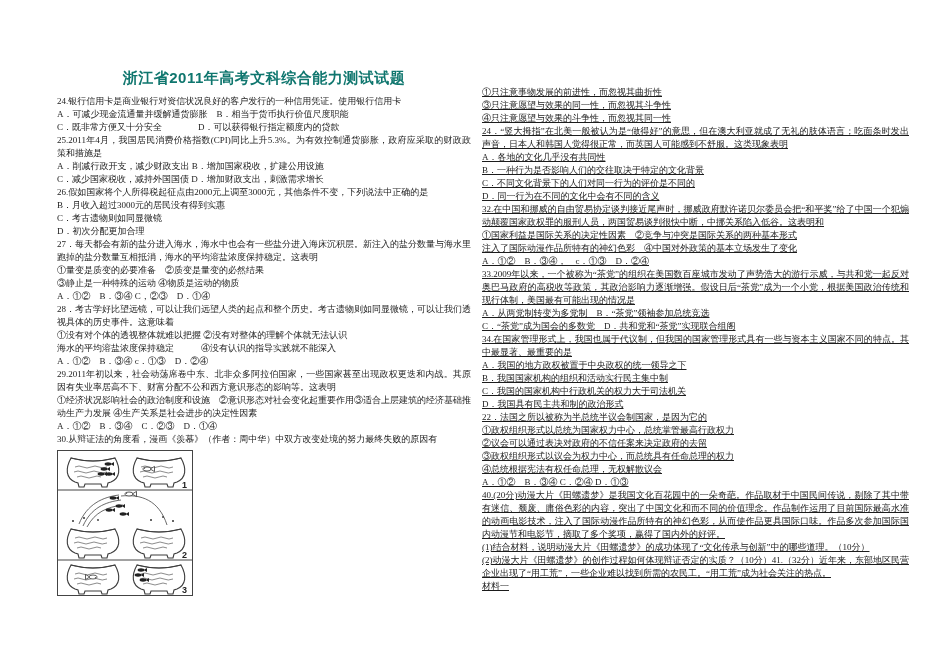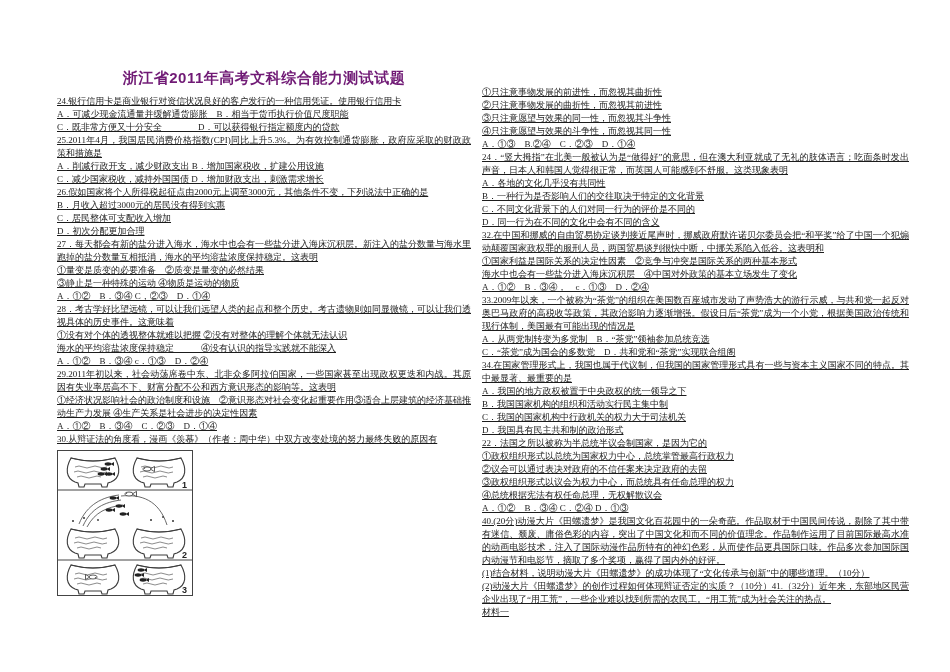--- a/index.html
+++ b/index.html
@@ -1,24 +1,24 @@
 <!DOCTYPE html>
 <html><head>
 <meta charset="utf-8">
 <style>
   html,body{margin:0;padding:0;background:#ffffff;}
   .page{position:relative;width:950px;height:672px;background:#ffffff;overflow:hidden;
         font-family:"Liberation Serif","DejaVu Serif",serif;color:#1c1c1c;}
   .title{position:absolute;left:57px;top:66px;width:414px;text-align:center;
          font-family:"Liberation Sans","DejaVu Sans",sans-serif;
-         font-weight:bold;font-size:15px;line-height:24px;letter-spacing:.5px;color:#701a75;}
+         font-weight:bold;font-size:15px;line-height:24px;letter-spacing:.5px;color:#0f766e;}
   .col{position:absolute;font-size:9px;line-height:13px;text-align:justify;
        word-break:break-all;}
   .col .tline{min-height:13px;}
-  .left-col{left:57px;top:95px;width:414px;text-decoration:underline;}
+  .left-col{left:57px;top:95px;width:414px;}
   .right-col{left:482px;top:86px;width:427px;text-decoration:underline;}
   svg.cartoon{display:block;margin-top:4px;}
   .panel-num{font-family:"Liberation Sans","DejaVu Sans",sans-serif;font-weight:bold;font-size:9px;fill:#222;}
 </style>
 </head>
 <body>
 
 <div class="page">
 
   <div class="title">浙江省2011年高考文科综合能力测试试题</div>
@@ -26,21 +26,21 @@
   <div class="col left-col">
     <div>
         <div class="tline">24.银行信用卡是商业银行对资信状况良好的客户发行的一种信用凭证。使用银行信用卡</div>
         <div class="tline">A．可减少现金流通量并缓解通货膨胀　B．相当于货币执行价值尺度职能</div>
         <div class="tline">C．既非常方便又十分安全　　　　D．可以获得银行指定额度内的贷款</div>
         <div class="tline">25.2011年4月，我国居民消费价格指数(CPI)同比上升5.3%。为有效控制通货膨胀，政府应采取的财政政策和措施是</div>
         <div class="tline">A．削减行政开支，减少财政支出 B．增加国家税收，扩建公用设施</div>
         <div class="tline">C．减少国家税收，减持外国国债 D．增加财政支出，刺激需求增长</div>
         <div class="tline">26.假如国家将个人所得税起征点由2000元上调至3000元，其他条件不变，下列说法中正确的是</div>
         <div class="tline">B．月收入超过3000元的居民没有得到实惠</div>
-        <div class="tline">C．居民整体可支配收入增加</div>
+        <div class="tline">C．考古遗物则如同显微镜</div>
         <div class="tline">D．初次分配更加合理</div>
         <div class="tline">27．每天都会有新的盐分进入海水，海水中也会有一些盐分进入海床沉积层。新注入的盐分数量与海水里跑掉的盐分数量互相抵消，海水的平均溶盐浓度保持稳定。这表明</div>
         <div class="tline">①量变是质变的必要准备　②质变是量变的必然结果</div>
         <div class="tline">③静止是一种特殊的运动 ④物质是运动的物质</div>
         <div class="tline">A．①②　B．③④ C，②③　D．①④</div>
         <div class="tline">28．考古学好比望远镜，可以让我们远望人类的起点和整个历史。考古遗物则如同显微镜，可以让我们透视具体的历史事件。这意味着</div>
         <div class="tline">①没有对个体的透视整体就难以把握 ②没有对整体的理解个体就无法认识</div>
         <div class="tline">海水的平均溶盐浓度保持稳定　　　④没有认识的指导实践就不能深入</div>
         <div class="tline">A．①②　B．③④ c．①③　D．②④</div>
         <div class="tline">29.2011年初以来，社会动荡席卷中东、北非众多阿拉伯国家，一些国家甚至出现政权更迭和内战。其原因有失业率居高不下、财富分配不公和西方意识形态的影响等。这表明</div>
@@ -109,32 +109,30 @@
         <use href="#dfish" x="81" y="125"></use>
         <use href="#dfish" x="86" y="130"></use>
         <text class="panel-num" x="130" y="143" text-anchor="end">3</text>
       </g>
     </svg>
   </div>
 
   <div class="col right-col">
     <div>
         <div class="tline">①只注意事物发展的前进性，而忽视其曲折性</div>
-        <div class="tline">②只注意事物发展的曲折性，而忽视其前进性</div>
         <div class="tline">③只注意愿望与效果的同一性，而忽视其斗争性</div>
         <div class="tline">④只注意愿望与效果的斗争性，而忽视其同一性</div>
-        <div class="tline">A．①③　B.②④　C．②③　D．①④</div>
         <div class="tline">24．“竖大拇指”在北美一般被认为是“做得好”的意思，但在澳大利亚就成了无礼的肢体语言；吃面条时发出声音，日本人和韩国人觉得很正常，而英国人可能感到不舒服。这类现象表明</div>
         <div class="tline">A．各地的文化几乎没有共同性</div>
         <div class="tline">B．一种行为是否影响人们的交往取决于特定的文化背景</div>
         <div class="tline">C．不同文化背景下的人们对同一行为的评价是不同的</div>
         <div class="tline">D．同一行为在不同的文化中会有不同的含义</div>
         <div class="tline">32.在中国和挪威的自由贸易协定谈判接近尾声时，挪威政府默许诺贝尔委员会把“和平奖”给了中国一个犯煽动颠覆国家政权罪的服刑人员，两国贸易谈判很快中断，中挪关系陷入低谷。这表明和</div>
         <div class="tline">①国家利益是国际关系的决定性因素　②竞争与冲突是国际关系的两种基本形式</div>
-        <div class="tline">海水中也会有一些盐分进入海床沉积层　④中国对外政策的基本立场发生了变化</div>
+        <div class="tline">注入了国际动漫作品所特有的神幻色彩　④中国对外政策的基本立场发生了变化</div>
         <div class="tline">A．①②　B．③④，　c．①③　D．②④</div>
         <div class="tline">33.2009年以来，一个被称为“茶党”的组织在美国数百座城市发动了声势浩大的游行示威，与共和党一起反对奥巴马政府的高税收等政策，其政治影响力逐渐增强。假设日后“茶党”成为一个小党，根据美国政治传统和现行体制，美国最有可能出现的情况是</div>
         <div class="tline">A．从两党制转变为多党制　B．“茶党”领袖参加总统竞选</div>
         <div class="tline">C．“茶党”成为国会的多数党　D．共和党和“茶党”实现联合组阁</div>
         <div class="tline">34.在国家管理形式上，我国也属于代议制，但我国的国家管理形式具有一些与资本主义国家不同的特点。其中最显著、最重要的是</div>
         <div class="tline">A．我国的地方政权被置于中央政权的统一领导之下</div>
         <div class="tline">B．我国国家机构的组织和活动实行民主集中制</div>
         <div class="tline">C．我国的国家机构中行政机关的权力大于司法机关</div>
         <div class="tline">D．我国具有民主共和制的政治形式</div>
         <div class="tline">22．法国之所以被称为半总统半议会制国家，是因为它的</div>

